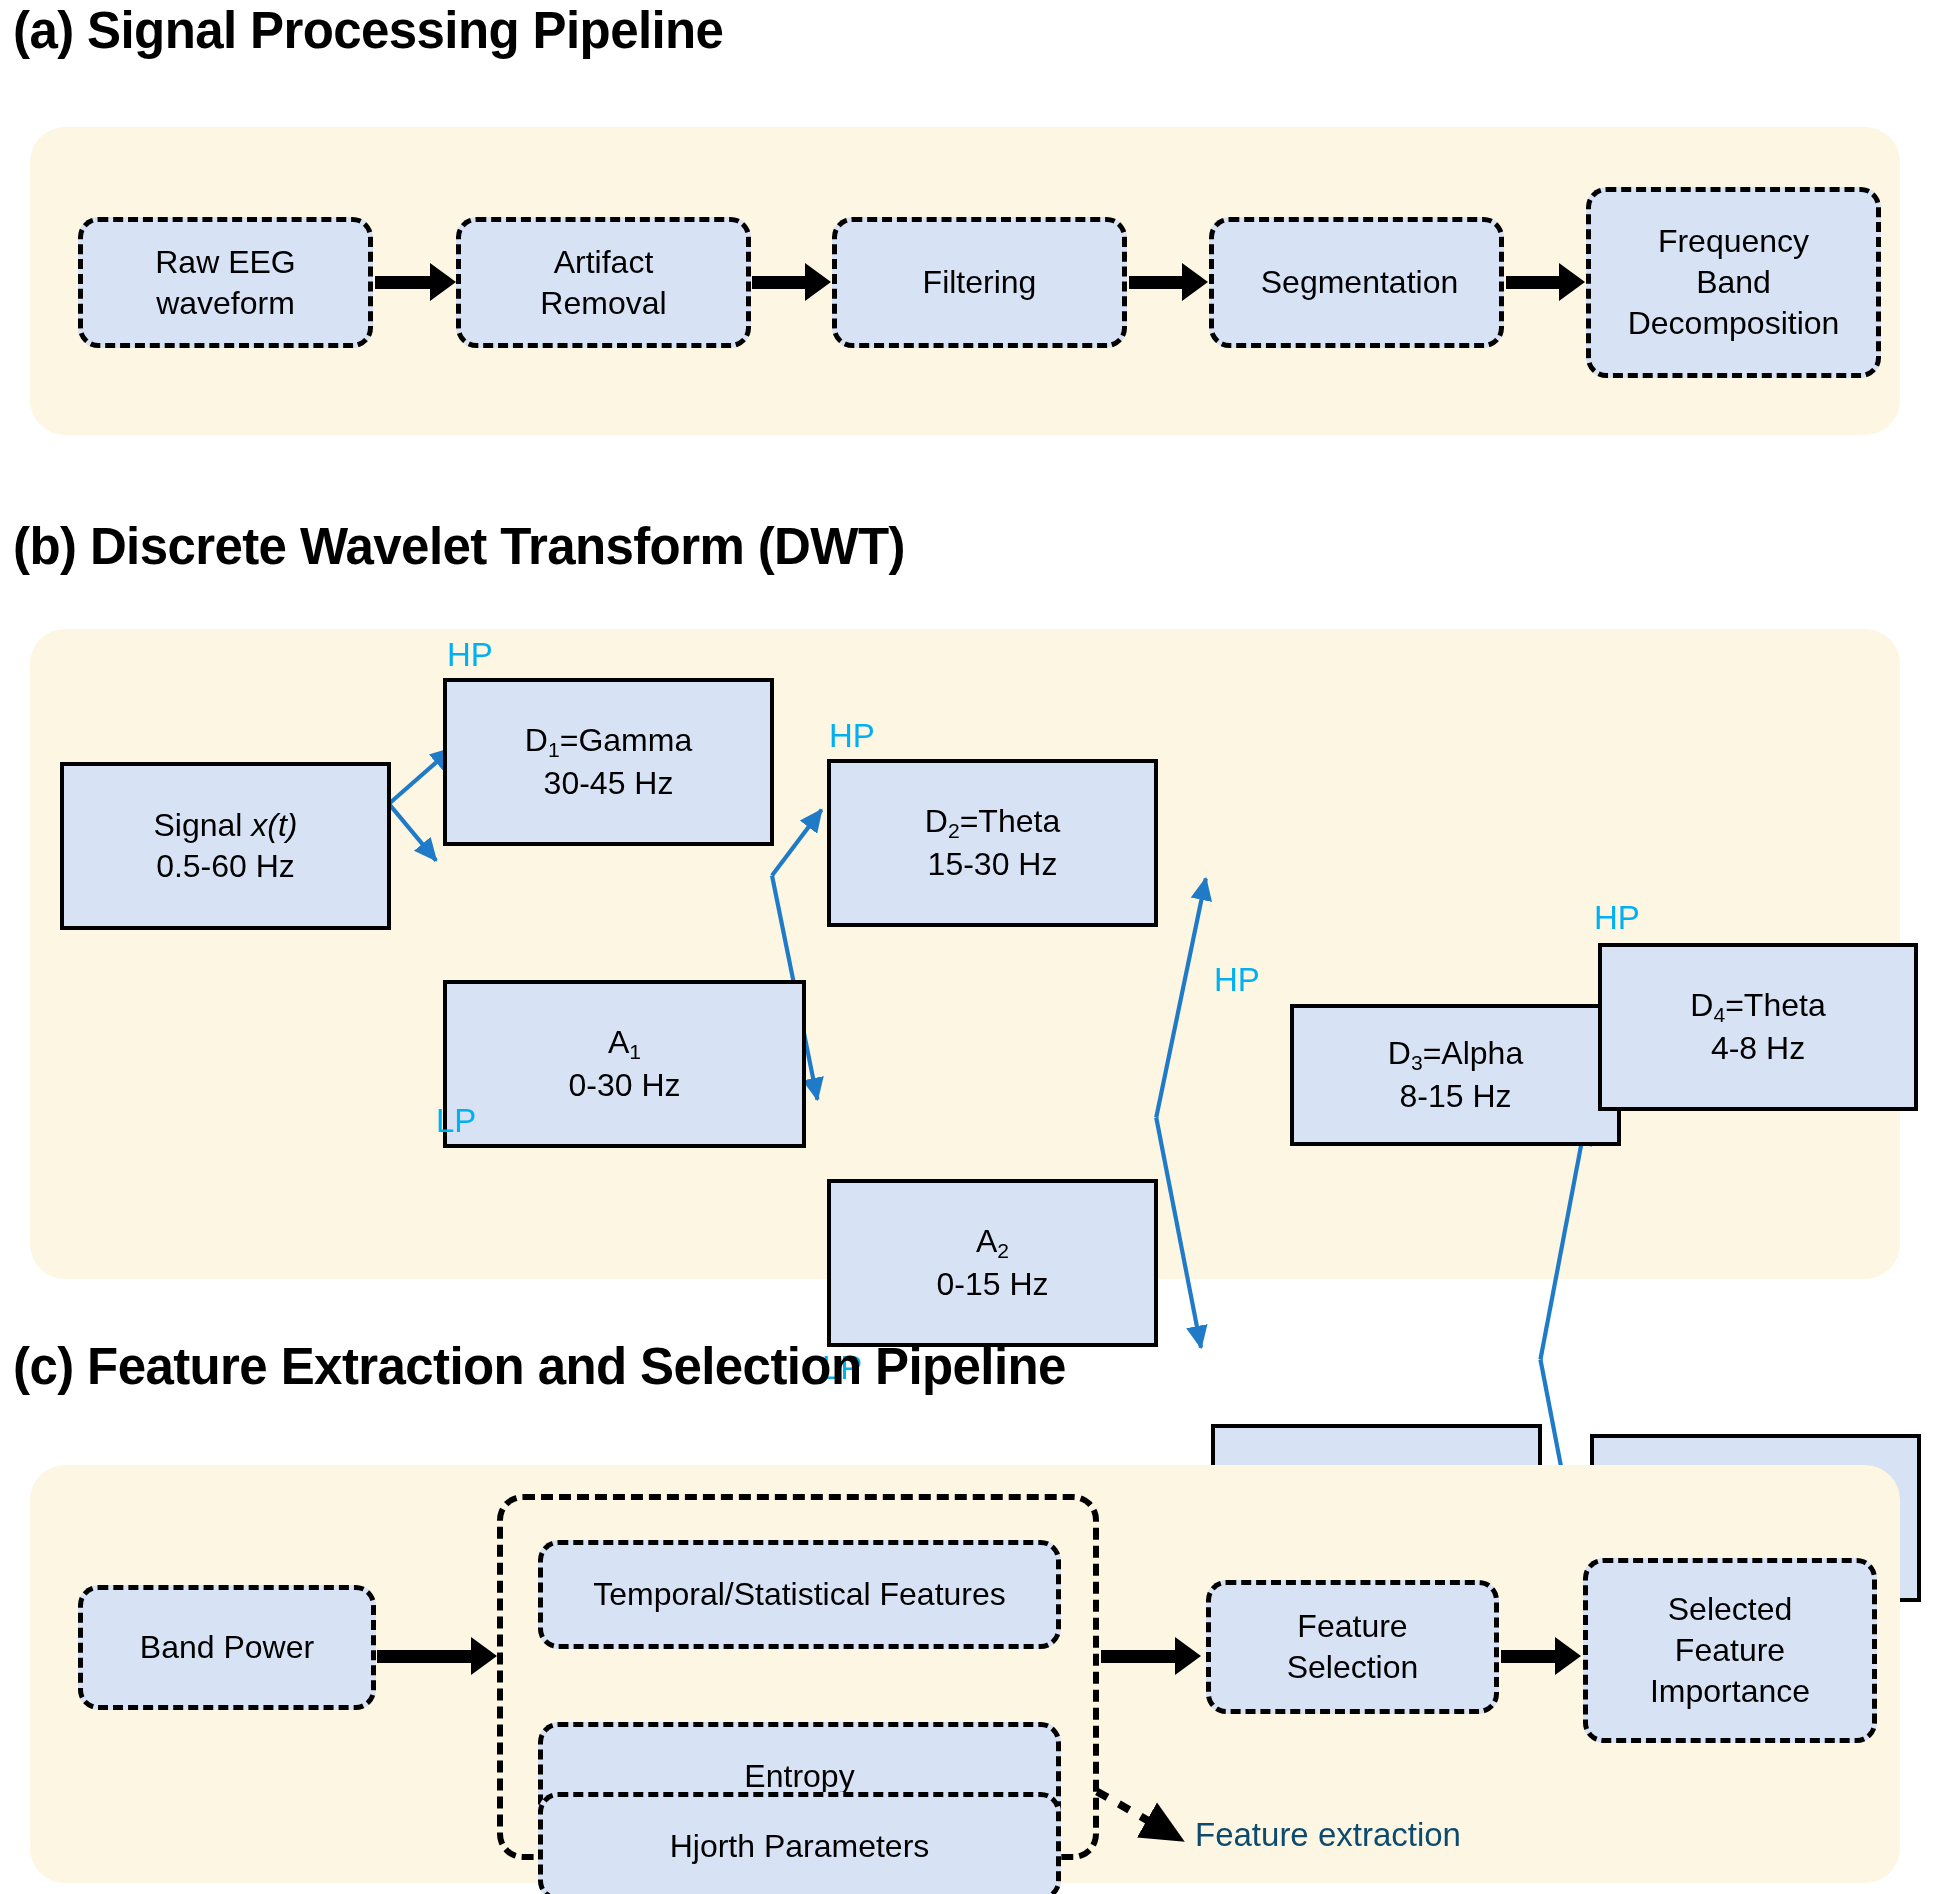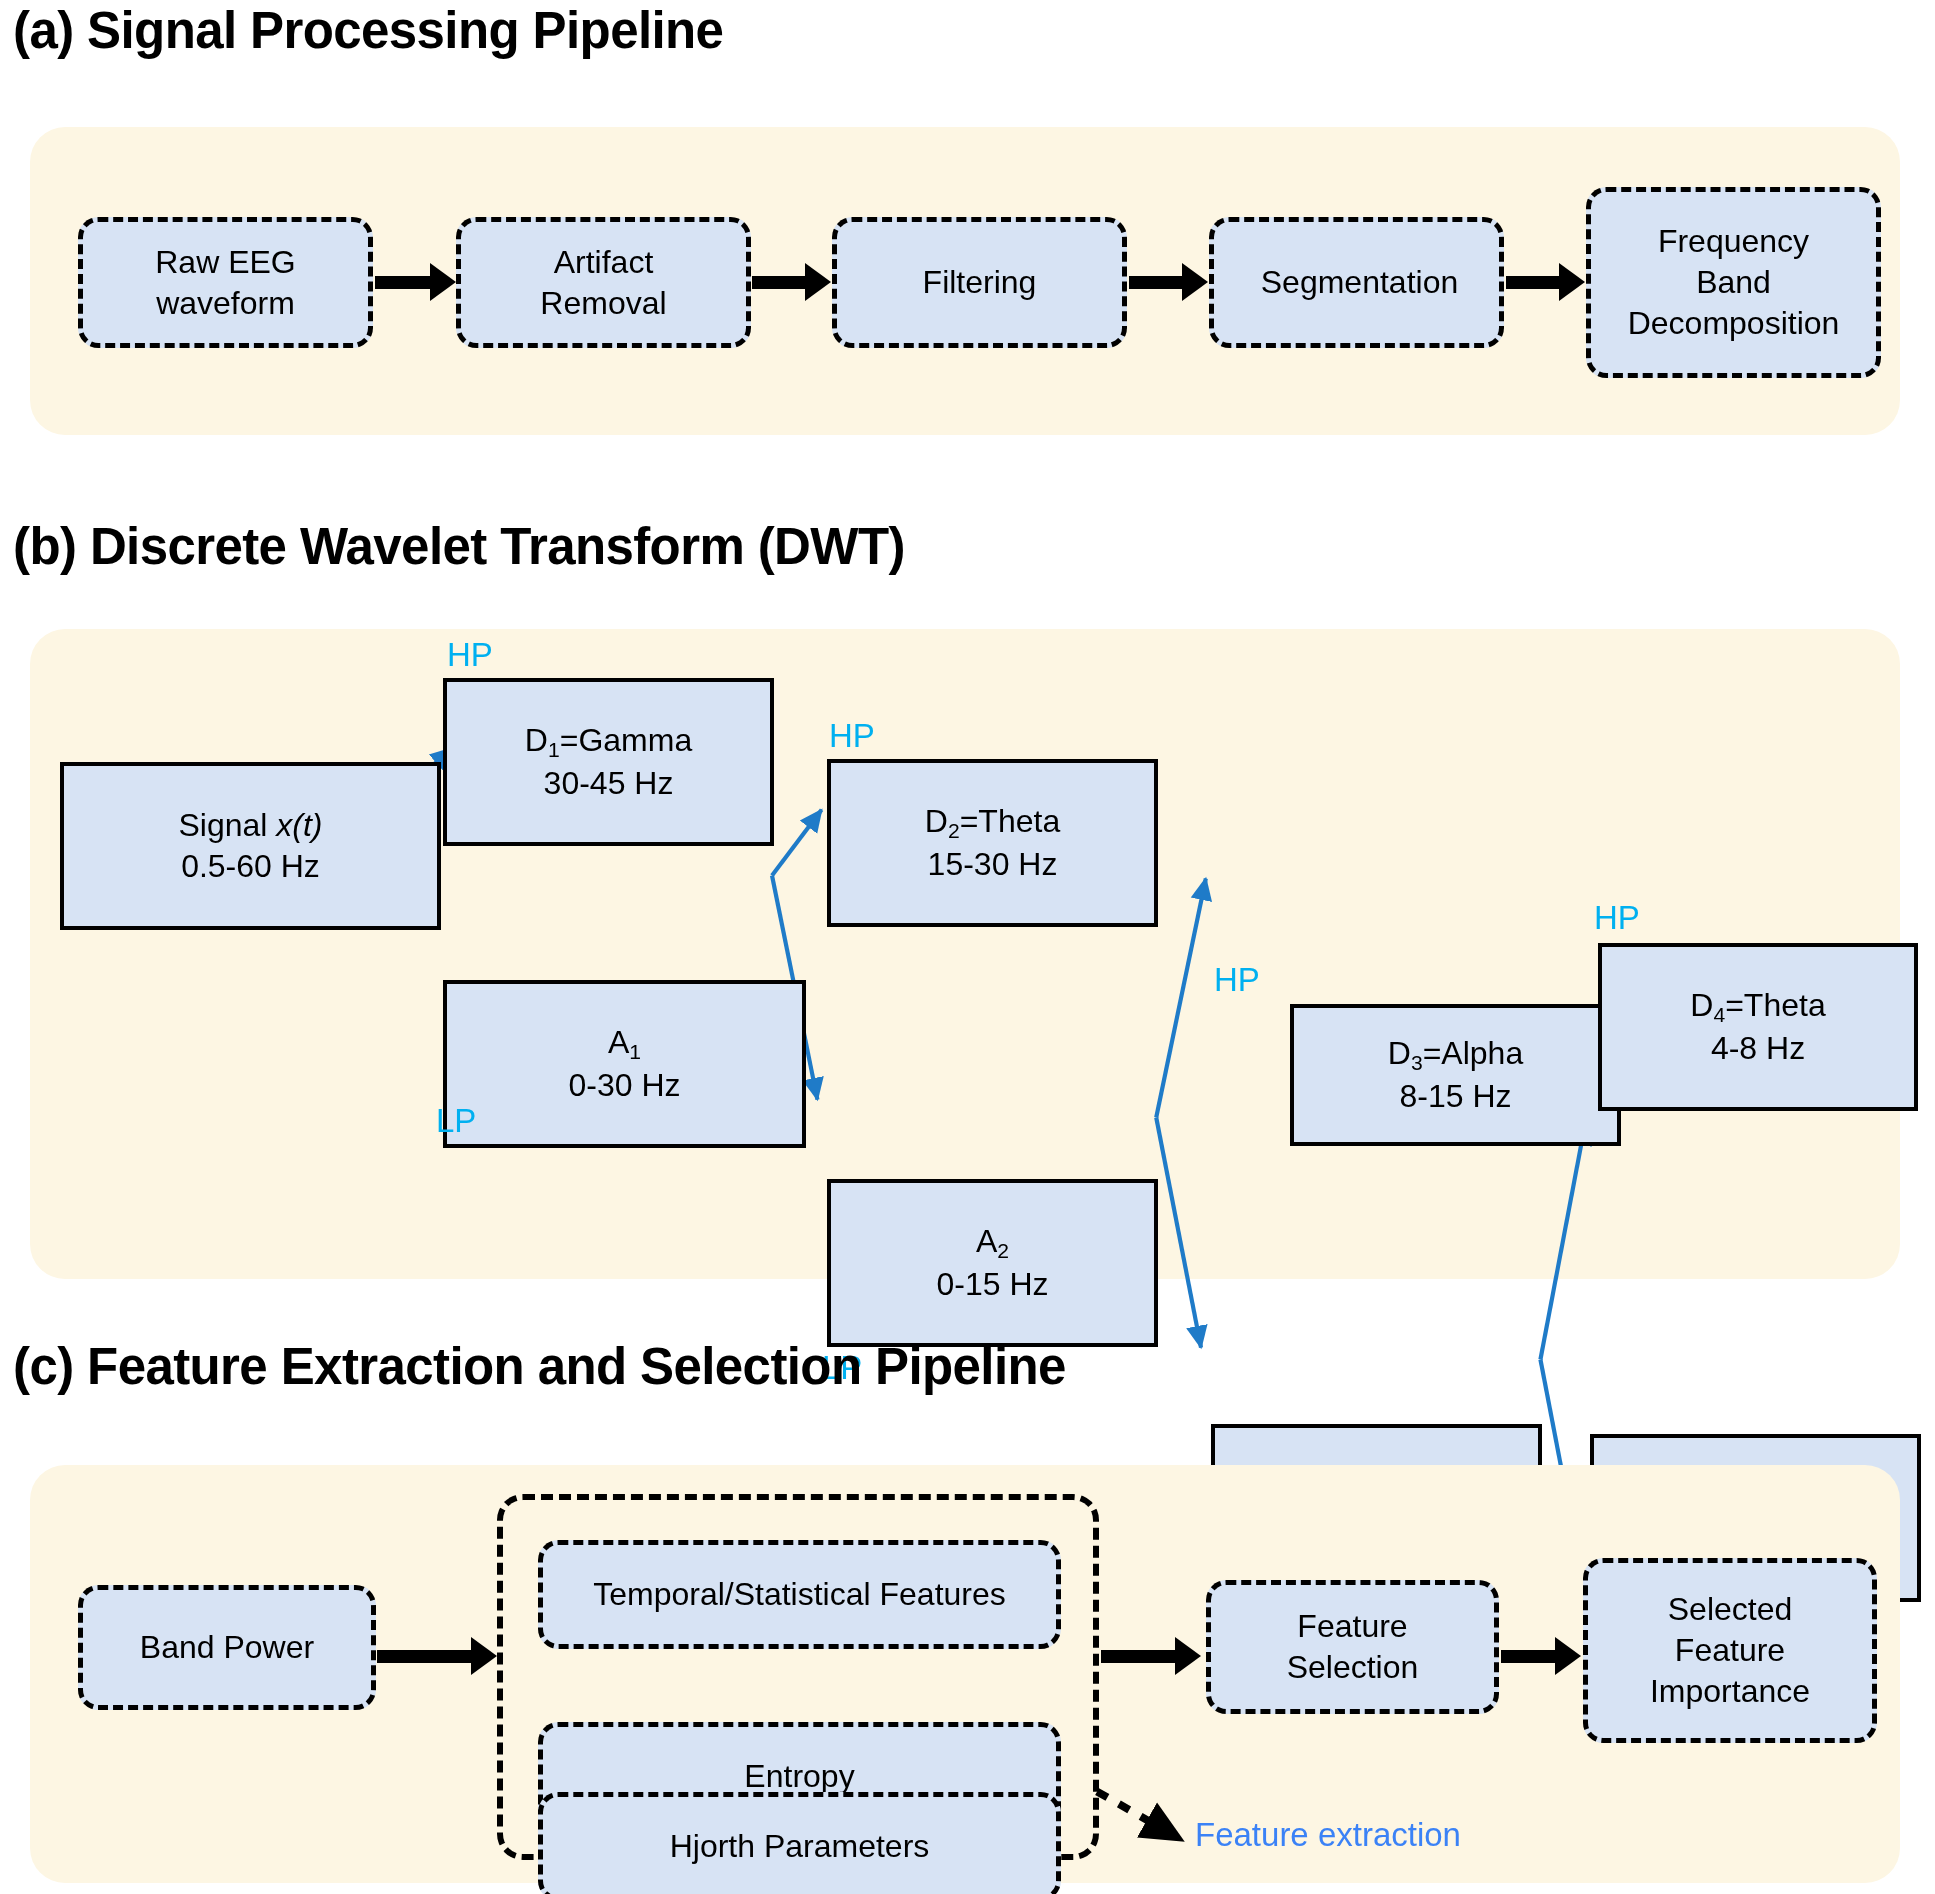--- a/index.html
+++ b/index.html
@@ -77,21 +77,21 @@
   
   .filt-label{
     color:#00B0F0;
     font-size:33px;
     font-weight:normal;
     line-height:1;
     white-space:nowrap;
   }
 
   .plain-label{
-    font-size:33px;color:#3b82f6;white-space:nowrap;line-height:1;
+    font-size:33px;color:#0c4a6e;white-space:nowrap;line-height:1;
   }
 </style>
 </head>
 <body>
 
 <div class="abs sec-title" style="left:13px;top:4.8px;">(a) Signal Processing Pipeline</div>
 
 <div class="abs panel" style="left:30px;top:127px;width:1870px;height:308px;"></div>
 
 <div class="abs node dashed" style="left:78px;top:217px;width:295px;height:131px;">
@@ -164,21 +164,21 @@
     <path d="M1935,1870 L2018,1470"></path>
 
     <path d="M1935,1870 L2010,2255"></path>
 
     <path d="M2578,2275 L2653,1880"></path>
 
     <path d="M2578,2275 L2653,2665"></path>
   </g>
 </svg>
 
-<div class="abs node solid" style="left:60px;top:762px;width:381px;height:168px;">
+<div class="abs node solid" style="left:60px;top:762px;width:331px;height:168px;">
   <div class="inner">
     <div><span>Signal </span><span class="ital">x(t)</span></div>
     <div>0.5-60 Hz</div>
   </div>
 </div>
 
 <div class="abs node solid" style="left:443px;top:678px;width:331px;height:168px;">
   <div class="inner">
     <div><span>D</span><sub>1</sub><span>=Gamma</span></div>
     <div>30-45 Hz</div>

